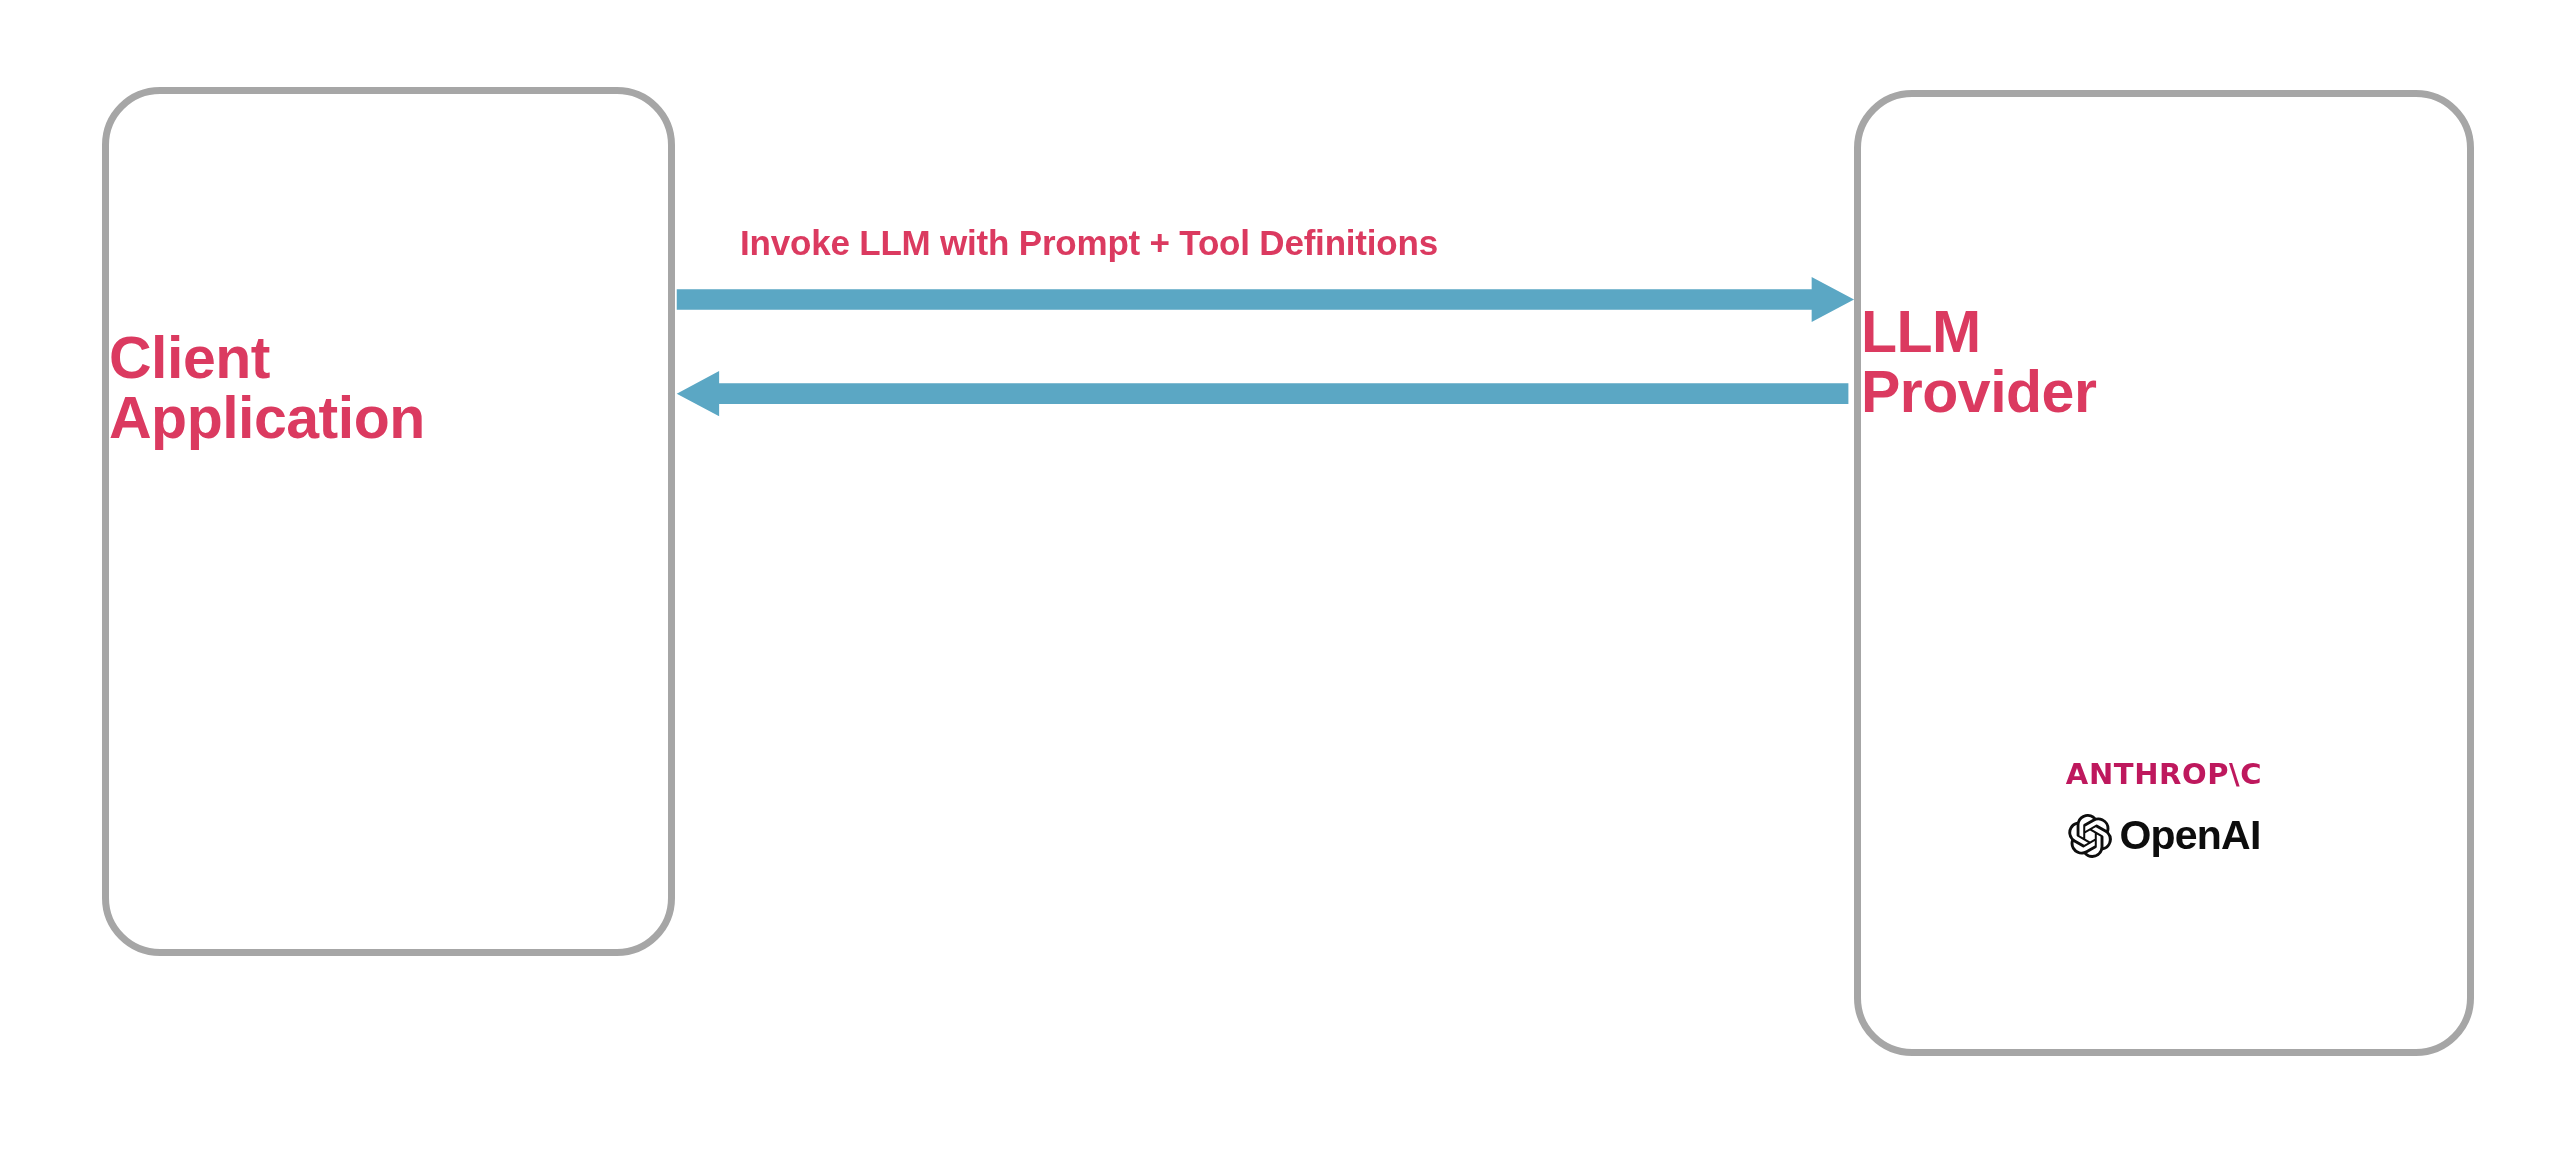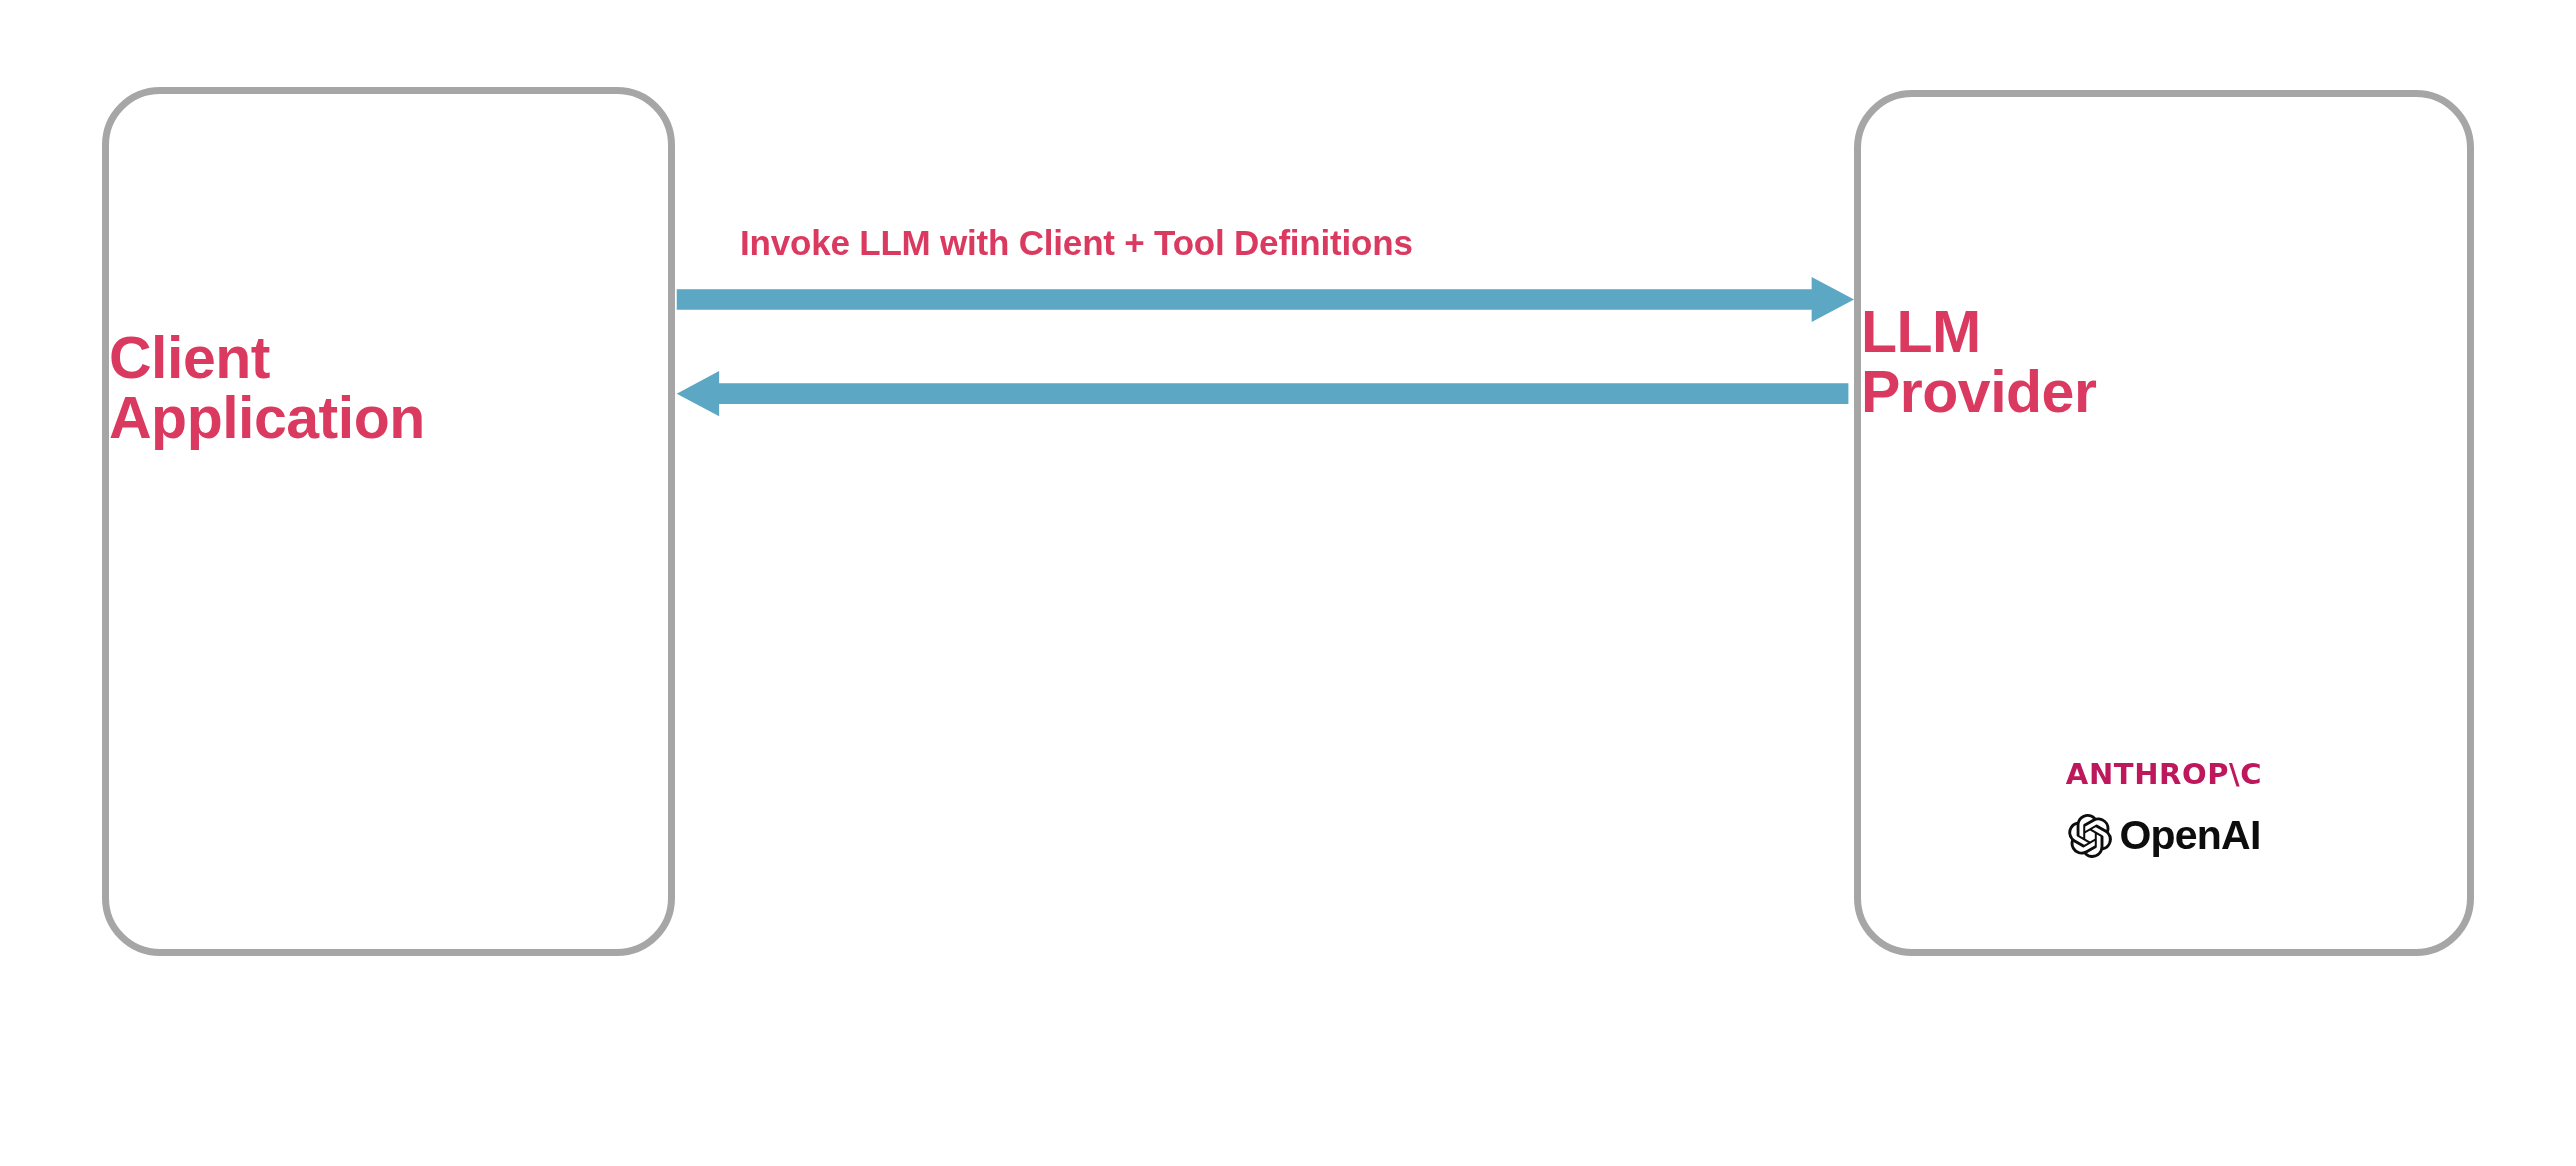--- a/index.html
+++ b/index.html
@@ -29,21 +29,21 @@
   #node-client {
     left: 102px;
     top: 87px;
     width: 573px;
     height: 869px;
   }
   #node-provider {
     left: 1854px;
     top: 90px;
     width: 620px;
-    height: 866px;
+    height: 966px;
   }
 
   .node-title {
     position: absolute;
     left: 0;
     width: 100%;
     text-align: left;
     color: #db3a60;
     font-weight: bold;
     font-size: 58px;
@@ -153,17 +153,17 @@
     </div>
   </div>
 
   <svg class="arrow-svg" viewBox="0 0 2734 1238">
 
     <path d="M 718 307 L 1923 307 L 1923 294 L 1968 318 L 1923 342 L 1923 329 L 718 329 Z" fill="#5ba7c4"></path>
 
     <path d="M 1962 407 L 763 407 L 763 394 L 718 418 L 763 442 L 763 429 L 1962 429 Z" fill="#5ba7c4"></path>
   </svg>
 
-  <div class="edge-label" id="label-request">Invoke LLM with Client + Tool Definitions</div>
+  <div class="edge-label" id="label-request">Invoke LLM with Prompt + Tool Definitions</div>
 
 
 </div>
 
 
 </body></html>

